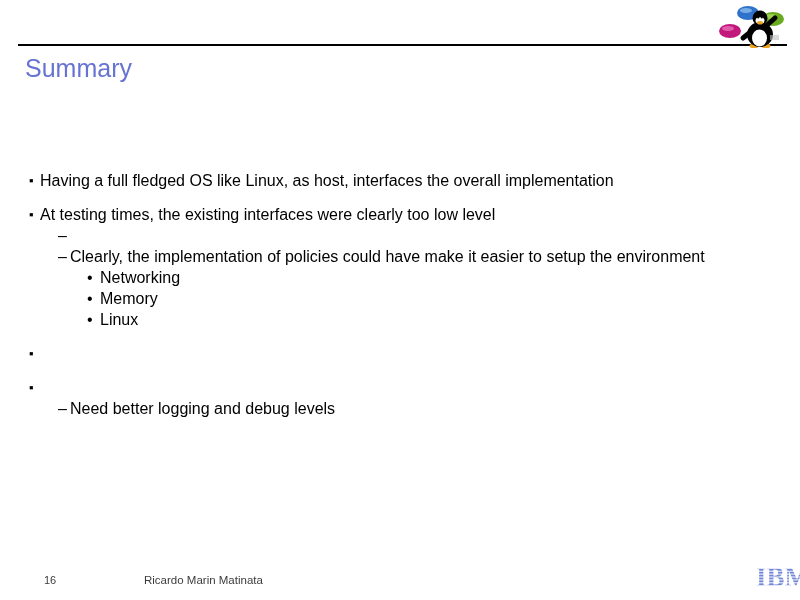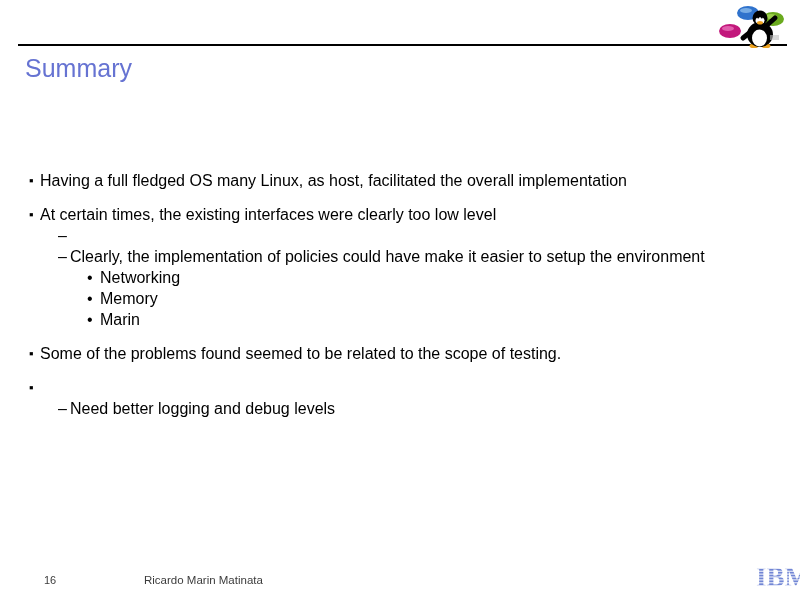--- a/index.html
+++ b/index.html
@@ -101,48 +101,47 @@
         <circle cx="51.8" cy="15.5" r="1" fill="#000"></circle>
         <ellipse cx="50" cy="20.8" rx="3" ry="1.8" class="tux-orange" fill="#eda21f"></ellipse>
       </g>
       <rect x="60" y="33" width="9" height="5" fill="#c0c0c0" opacity="0.6"></rect>
     </svg>
   </div>
 
   <div class="bullet-list">
       <div class="bullet-row level1">
         <span class="marker">▪</span>
-        <span class="text">Having a full fledged OS many Linux, as host, facilitated the overall implementation</span>
+        <span class="text">Having a full fledged OS like Linux, as host, interfaces the overall implementation</span>
       </div>
       <div class="bullet-row level1">
         <span class="marker">▪</span>
-        <span class="text">At certain times, the existing interfaces were clearly too low level</span>
+        <span class="text">At testing times, the existing interfaces were clearly too low level</span>
       </div>
       <div class="bullet-row level2">
         <span class="marker">–</span>
       </div>
       <div class="bullet-row level2">
         <span class="marker">–</span>
         <span class="text">Clearly, the implementation of policies could have make it easier to setup the environment</span>
       </div>
       <div class="bullet-row level3">
         <span class="marker">•</span>
         <span class="text">Networking</span>
       </div>
       <div class="bullet-row level3">
         <span class="marker">•</span>
         <span class="text">Memory</span>
       </div>
       <div class="bullet-row level3">
         <span class="marker">•</span>
-        <span class="text">Marin</span>
+        <span class="text">Linux</span>
       </div>
       <div class="bullet-row level1">
         <span class="marker">▪</span>
-        <span class="text">Some of the problems found seemed to be related to the scope of testing.</span>
       </div>
       <div class="bullet-row level1">
         <span class="marker">▪</span>
       </div>
       <div class="bullet-row level2">
         <span class="marker">–</span>
         <span class="text">Need better logging and debug levels</span>
       </div>
     </div>
 

